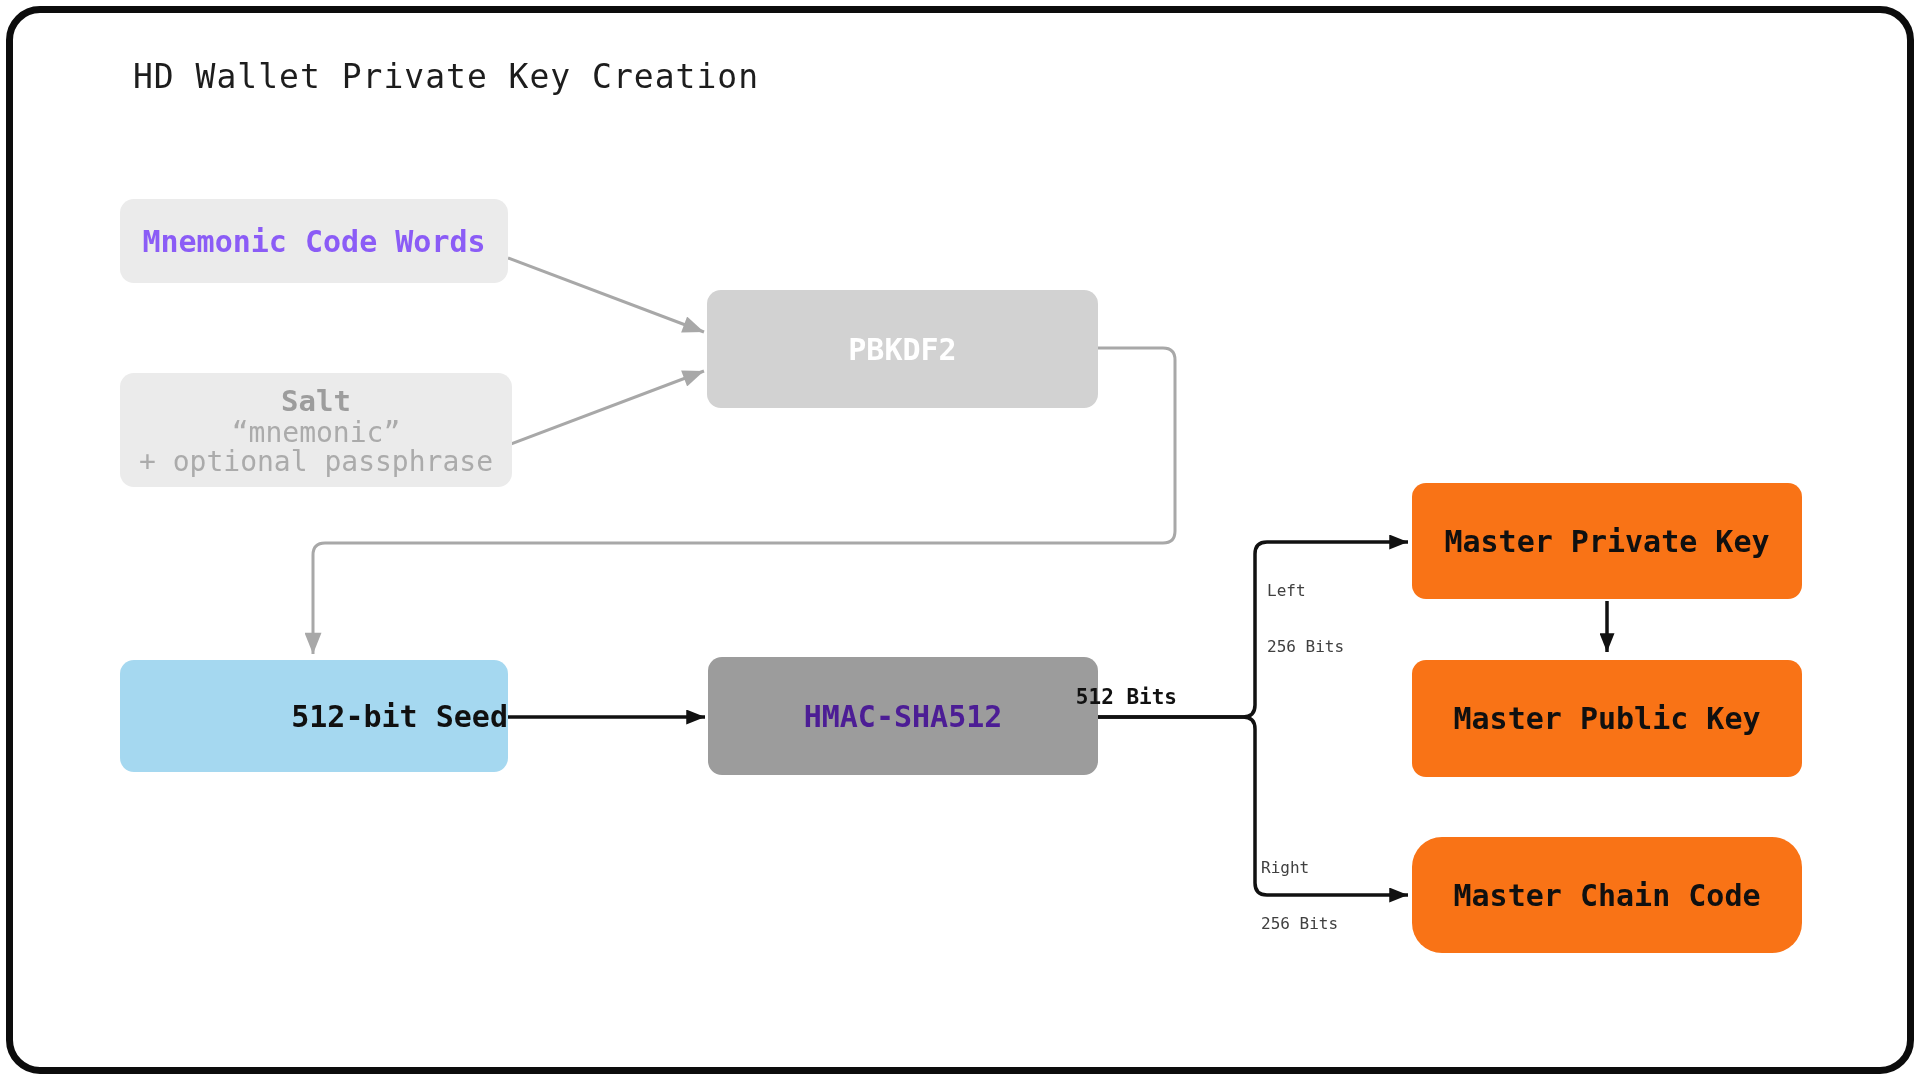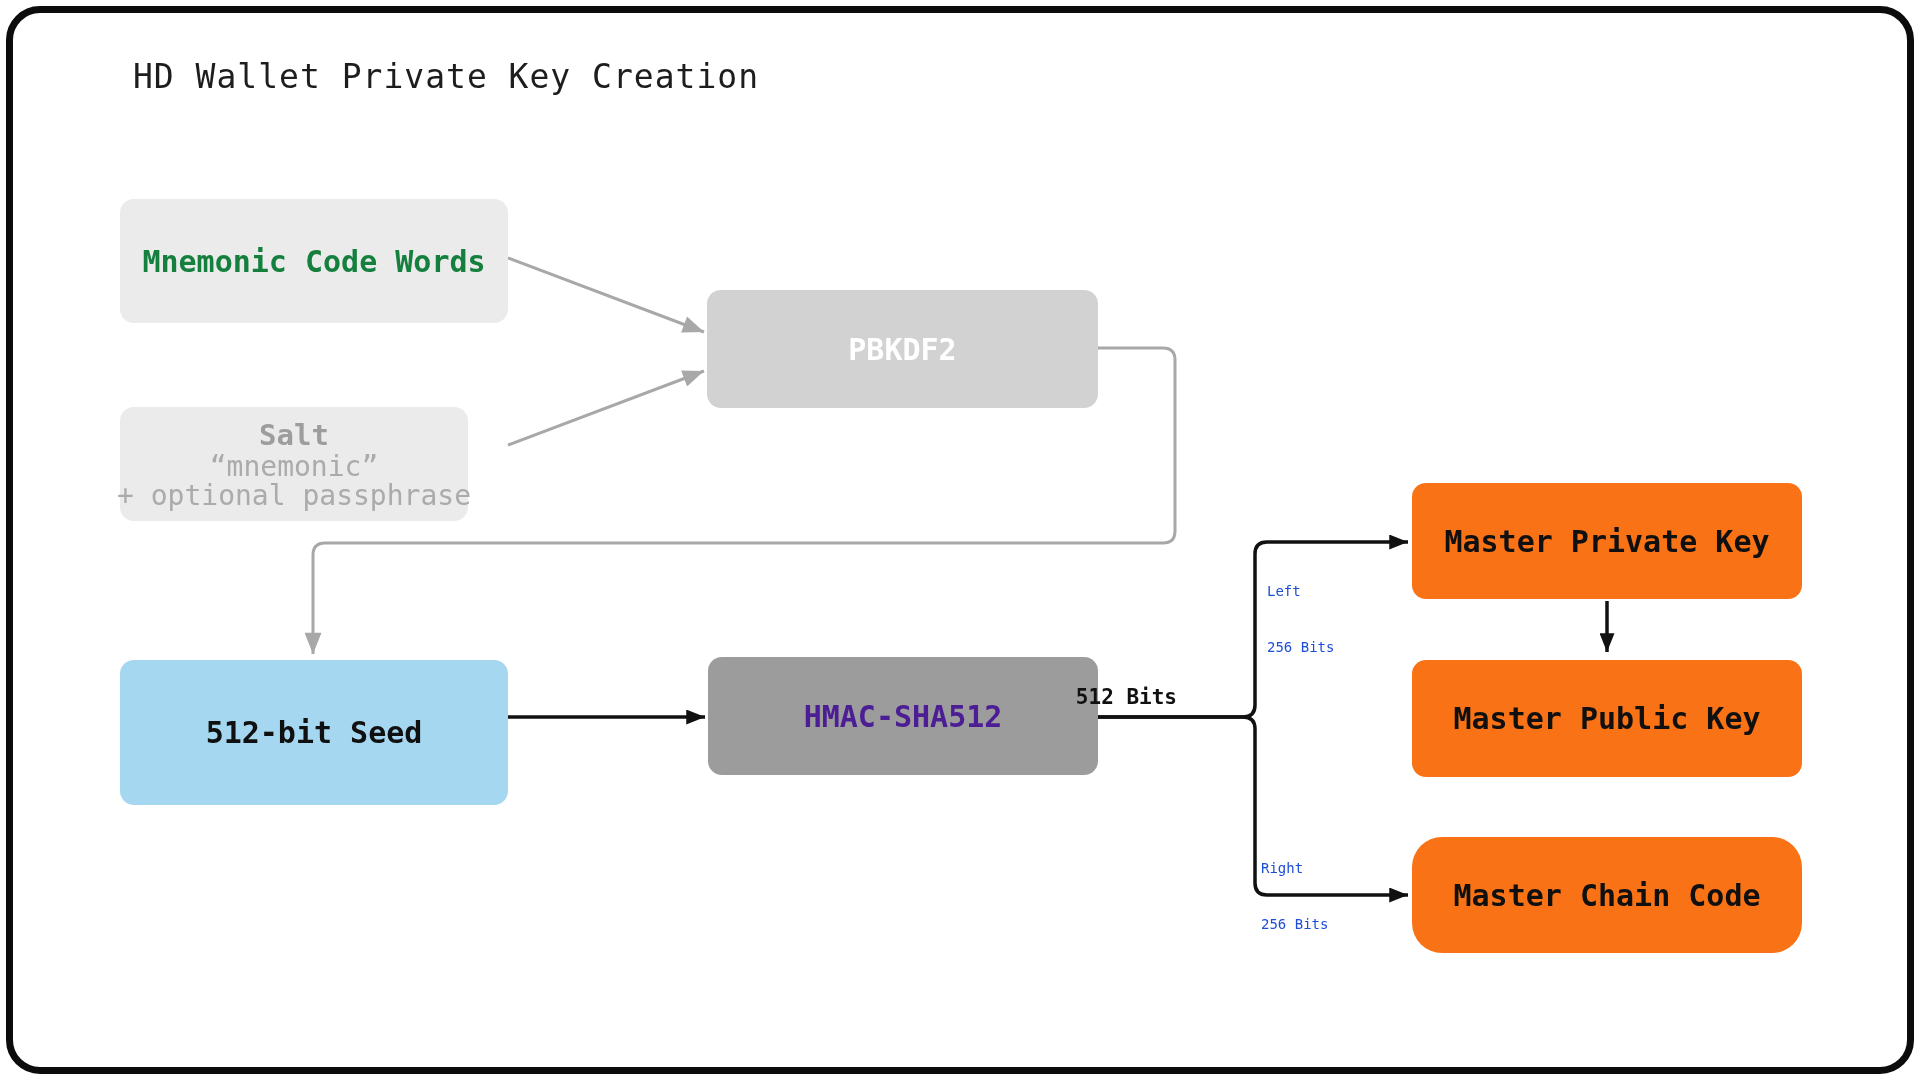--- a/index.html
+++ b/index.html
@@ -39,41 +39,41 @@
     display: flex;
     flex-direction: column;
     align-items: center;
     justify-content: center;
     font-weight: bold;
     font-size: 30px;
     text-align: center;
     white-space: nowrap;
   }
   .node-mnemonic {
-    left: 120px; top: 199px; width: 388px; height: 124px;
-    background: #ebebeb; color: #15803d;
+    left: 120px; top: 199px; width: 388px; height: 84px;
+    background: #ebebeb; color: #8b5cf6;
   }
   .node-salt {
-    left: 120px; top: 373px; width: 348px; height: 114px;
-    background: #ebebeb; color: #9d9d9d; margin-top: 34px;
+    left: 120px; top: 373px; width: 392px; height: 114px;
+    background: #ebebeb; color: #9d9d9d;
   }
   .node-salt .sub {
     font-weight: normal;
     font-size: 28px;
     color: #ababab;
     line-height: 29px;
   }
   .node-salt .salt-main { line-height: 34px; font-size: 29px; }
   .node-pbkdf2 {
     left: 707px; top: 290px; width: 391px; height: 118px;
     background: #d2d2d2; color: #ffffff;
   }
   .node-seed {
-    left: 120px; top: 660px; width: 388px; height: 145px;
-    background: #a5d8f0; color: #101010;
+    left: 120px; top: 660px; width: 388px; height: 112px;
+    background: #a5d8f0; color: #101010; align-items: flex-end;
   }
   .node-hmac {
     left: 708px; top: 657px; width: 390px; height: 118px;
     background: #9c9c9c; color: #4c1d95;
   }
   .node-blue-right {
     width: 390px; height: 116px;
     background: #f97316; color: #101010;
   }
   .node-private { left: 1412px; top: 483px; }
@@ -81,22 +81,22 @@
   .node-chain   { left: 1412px; top: 837px; border-radius: 30px; }
 
   .edge-svg {
     position: absolute;
     left: 0; top: 0;
     width: 1920px;
     height: 1080px;
   }
   .edge-label {
     position: absolute;
-    font-size: 14px;
-    color: #1d4ed8;
+    font-size: 16px;
+    color: #404040;
     line-height: 28px;
     white-space: pre-line;
   }
   .label-bits512 {
     left: 977px; top: 683px; width: 200px;
     text-align: right;
     font-weight: bold;
     font-size: 21px;
     color: #111111;
   }

